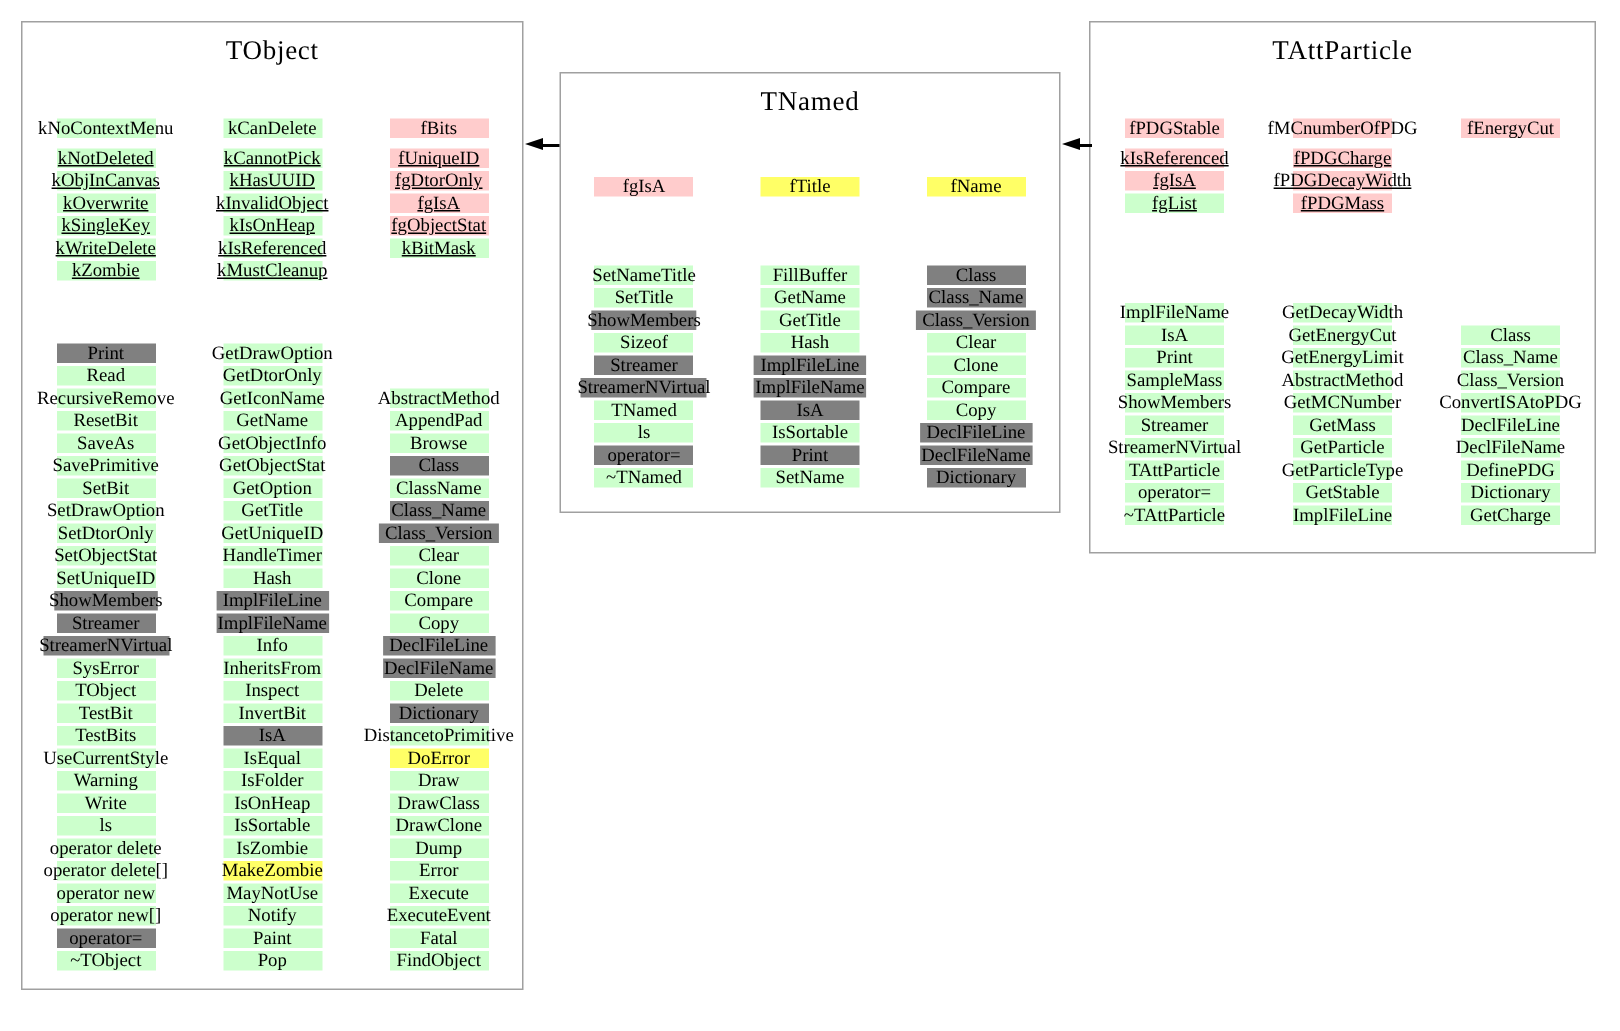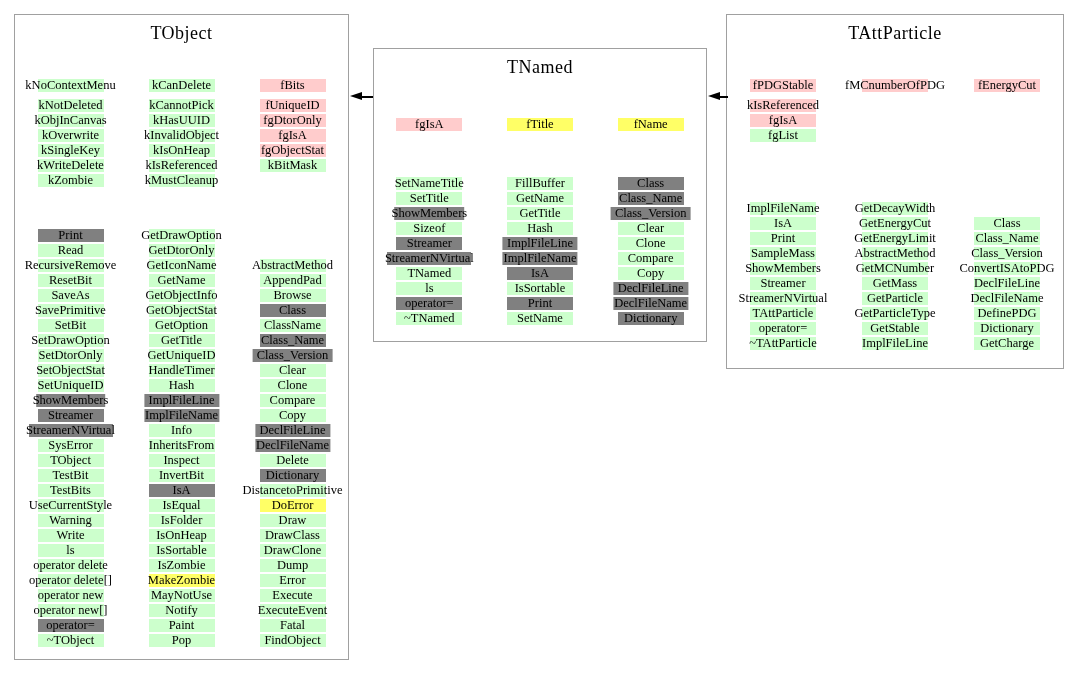--- a/index.html
+++ b/index.html
@@ -26,21 +26,21 @@
     display:grid; grid-template-columns:1fr 1fr 1fr;
   }
   #box-tobject .members      { top:63px; }
   #box-tobject .methods      { top:213px; }
   #box-tnamed .members       { top:68px; }
   #box-tnamed .methods       { top:127px; }
   #box-tattparticle .members { top:63px; }
   #box-tattparticle .methods { top:186px; }
   .col { display:flex; flex-direction:column; }
   .group { display:flex; flex-direction:column; }
-  .group + .group { margin-top:5px; }
+  .group + .group { margin-top:5px;text-decoration:underline; }
   .cell { position:relative; height:15px; display:flex; align-items:center; justify-content:center; }
   .bg {
     position:absolute; left:50%; top:1px; transform:translateX(-50%);
     width:66px; height:13px;
   }
   .bg.green  { background:var(--green); }
   .bg.pink   { background:var(--pink); }
   .bg.yellow { background:var(--yellow); }
   .bg.gray   { background:var(--gray); }
   .txt { position:relative; font-size:12.5px; line-height:15px; white-space:nowrap; }
@@ -682,20 +682,34 @@
             </div>
           </div>
         </div>
         <div class="col">
           <div class="group">
             <div class="cell">
               <span class="bg pink"></span>
               <span class="txt">fMCnumberOfPDG</span>
             </div>
           </div>
+          <div class="group">
+            <div class="cell">
+              <span class="bg pink"></span>
+              <span class="txt">fPDGCharge</span>
+            </div>
+            <div class="cell">
+              <span class="bg pink"></span>
+              <span class="txt">fPDGDecayWidth</span>
+            </div>
+            <div class="cell">
+              <span class="bg pink"></span>
+              <span class="txt">fPDGMass</span>
+            </div>
+          </div>
         </div>
         <div class="col">
           <div class="group">
             <div class="cell">
               <span class="bg pink"></span>
               <span class="txt">fEnergyCut</span>
             </div>
           </div>
         </div>
       </div>

